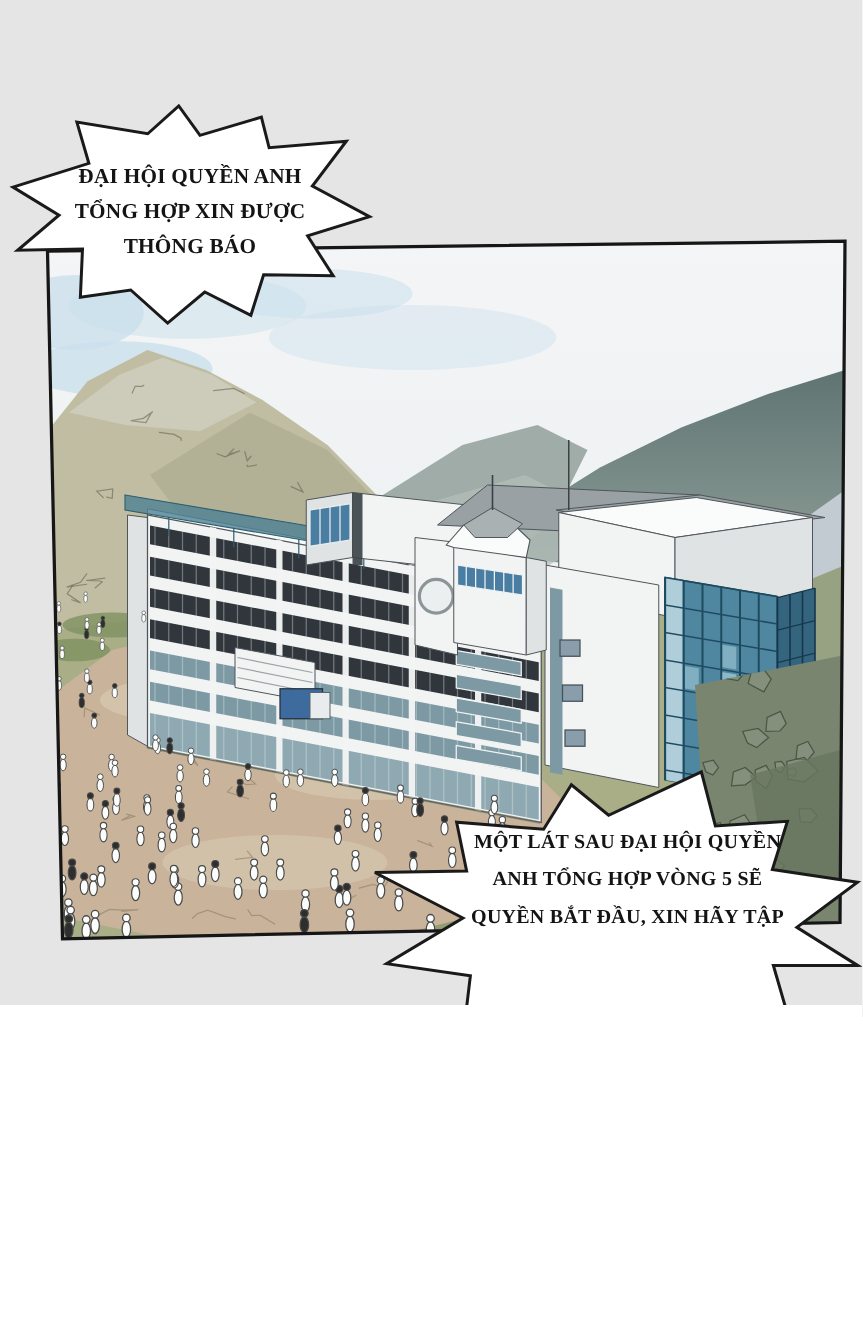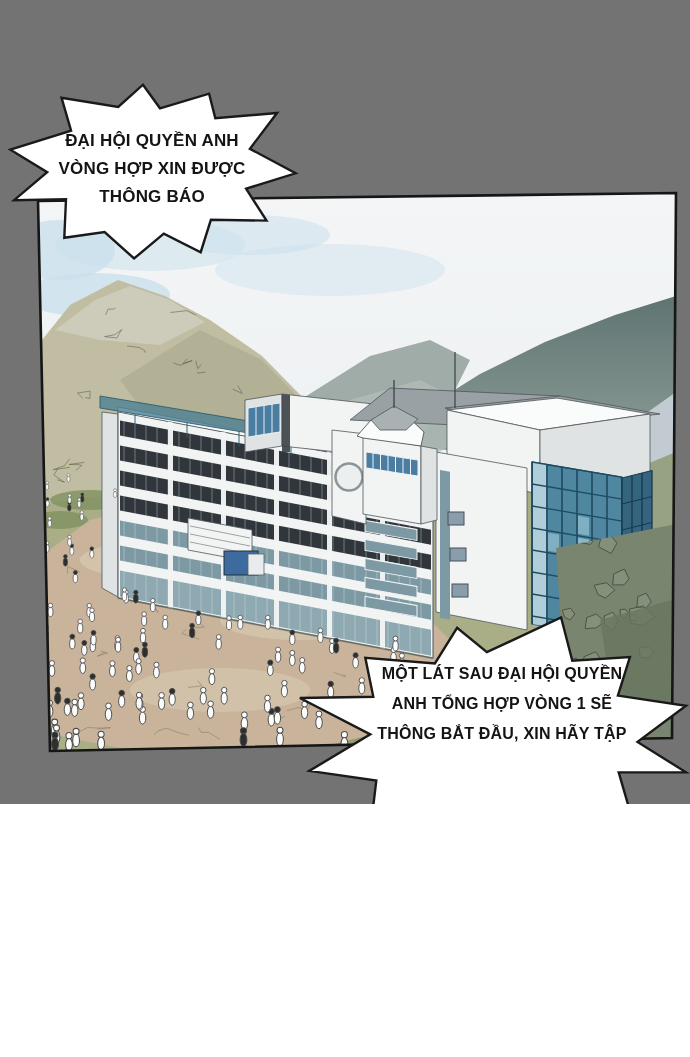--- a/index.html
+++ b/index.html
@@ -1,17 +1,17 @@
 <!DOCTYPE html>
 <html><head>
 <meta charset="utf-8">
 <style>
   html,body{margin:0;padding:0;background:#ffffff;}
-  #stage{position:relative;width:690px;height:804px;background:#737373;overflow:hidden;
-         font-family:Liberation Sans, sans-serif;}
+  #stage{position:relative;width:690px;height:804px;background:#e5e5e5;overflow:hidden;
+         font-family:Liberation Serif, serif;}
   #scene{position:absolute;left:0;top:0;}
   .bubble-text{position:absolute;text-align:center;font-weight:bold;color:#141414;
                pointer-events:none;letter-spacing:.2px;}
   #bubble-text-1{left:28px;top:127px;width:248px;font-size:17px;line-height:28px;}
   #bubble-text-2{left:337px;top:659px;width:330px;font-size:16px;line-height:30px;}
 </style>
 </head>
 <body>
 
 <div id="stage">
@@ -1036,21 +1036,21 @@
           <rect x="642" y="1050" width="20" height="7" fill="#26344a"></rect>
           <rect x="666" y="1023" width="20" height="22" fill="#2c3647"></rect>
           <rect x="666" y="1050" width="20" height="7" fill="#26344a"></rect>
         </g>
     <rect x="686.5" y="998" width="3.5" height="59" fill="#151515"></rect>
   </g>
 </svg>
 
 <div class="bubble-text" id="bubble-text-1">
   <div>ĐẠI HỘI QUYỀN ANH</div>
-  <div>VÒNG HỢP XIN ĐƯỢC</div>
+  <div>TỔNG HỢP XIN ĐƯỢC</div>
   <div>THÔNG BÁO</div>
 </div>
 <div class="bubble-text" id="bubble-text-2">
   <div>MỘT LÁT SAU ĐẠI HỘI QUYỀN</div>
-  <div>ANH TỔNG HỢP VÒNG 1 SẼ</div>
-  <div>THÔNG BẮT ĐẦU, XIN HÃY TẬP</div>
+  <div>ANH TỔNG HỢP VÒNG 5 SẼ</div>
+  <div>QUYỀN BẮT ĐẦU, XIN HÃY TẬP</div>
 </div>
 </div>
 
 </body></html>

